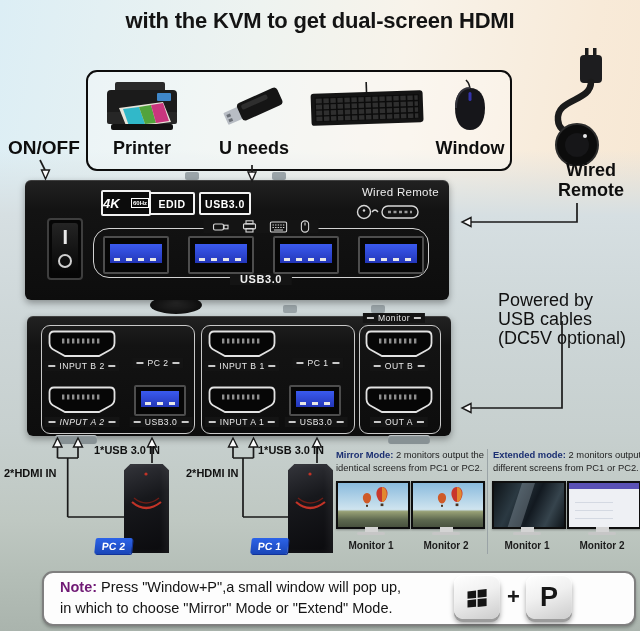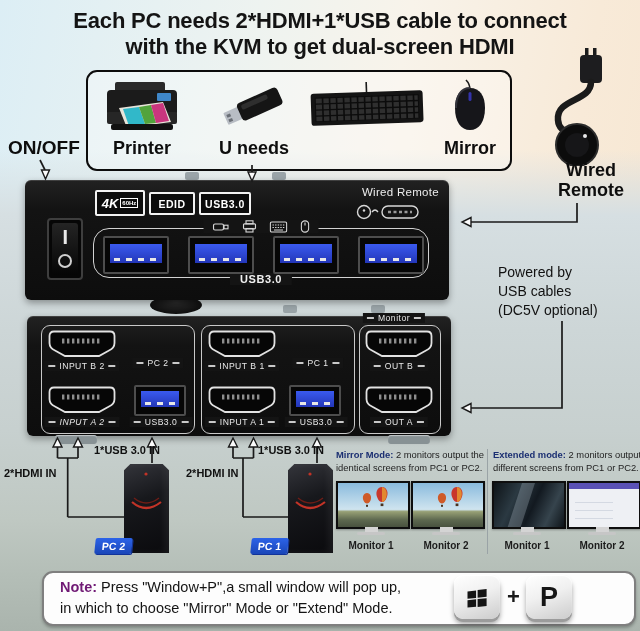--- a/index.html
+++ b/index.html
@@ -8,21 +8,21 @@
     font-family:"Liberation Sans",sans-serif;
     background:
       linear-gradient(to bottom,
         rgba(214,223,226,0) 150px,#d6dfe2 215px,#cdd6d7 330px,
         #c7d0cf 430px,#bfc8c2 520px,#b4beb7 575px,#aab4ad 100%),
       linear-gradient(100deg,#dceef5 0%,#eef3f0 35%,#f8f3ea 55%,#f8ead8 80%,#f6e6d1 100%);
   }
   .abs{position:absolute;}
   .t-title{font-weight:bold;font-size:22px;line-height:26px;color:#141414;text-align:center;letter-spacing:-0.2px;}
   .lbl17{font-weight:bold;font-size:18px;color:#0e0e0e;}
-  .lbl15{font-size:14px;line-height:19px;color:#111;}
+  .lbl15{font-size:18px;line-height:19px;color:#111;margin-top:28px;}
   .wire-lbl{font-weight:bold;font-size:11px;color:#101010;white-space:nowrap;}
   .device{background:linear-gradient(180deg,#222 0%,#131313 25%,#0d0d0d 100%);
     border-radius:6px;box-shadow:0 3px 7px rgba(0,0,0,.35),inset 0 1px 0 rgba(255,255,255,.14);}
   .badge{border:2px solid #f2f2f2;border-radius:2px;color:#fff;display:flex;align-items:center;justify-content:center;background:#0c0c0c;}
   .badge.b4k{font-weight:bold;font-style:italic;font-size:13px;gap:2px;}
   .hzbox{font-size:6px;font-style:normal;border:1px solid #fff;padding:0 1px;line-height:8px;}
   .badge.txt{font-weight:bold;font-size:10.5px;letter-spacing:.5px;}
   .switch{background:#060606;border:2px solid #3e3e3e;border-radius:4px;}
   .rocker{position:absolute;left:3px;right:3px;top:3px;bottom:3px;background:linear-gradient(180deg,#242424,#050505);border-radius:3px;}
   .sw-i{position:absolute;left:50%;top:7px;width:2.5px;height:14px;background:#e9e9e9;transform:translateX(-50%);}
@@ -73,21 +73,20 @@
   .foot{background:#879194;border-radius:3px;box-shadow:inset 0 1px 1px rgba(255,255,255,.5);}
   .tab{background:#9aa4a8;border-radius:2px;}
   .knob{background:radial-gradient(ellipse at 50% 35%,#2a2a2a,#050505);border-radius:50%;}
 </style>
 </head>
 <body>
 
 <div id="canvas">
 
   <div class="abs t-title" style="left:0;top:8px;width:640px;">
-    <div>Each PC needs 2*HDMI+1*USB cable to connect</div>
     <div>with the KVM to get dual-screen HDMI</div>
   </div>
 
   <div class="abs peribox" style="left:86px;top:70px;width:422px;height:97px;">
     <div class="peri" style="left:6px;top:6px;width:96px;">
       <svg width="82" height="56" viewBox="0 0 82 56">
         <rect x="14" y="4" width="50" height="12" rx="2" fill="#2a2a2a"></rect>
         <rect x="6" y="12" width="70" height="26" rx="4" fill="#1b1b1b"></rect>
         <rect x="56" y="15" width="14" height="8" rx="1" fill="#3f87c9"></rect>
         <rect x="6" y="34" width="70" height="12" rx="2" fill="#262626"></rect>
@@ -142,21 +141,21 @@
         </g>
       </svg>
     </div>
     <div class="peri" style="left:346px;top:6px;width:72px;">
       <svg width="44" height="56" viewBox="0 0 44 56">
         <path d="M22,12 C22,6 20,4 18,2" stroke="#1a1a1a" stroke-width="1.6" fill="none"></path>
         <path d="M22,10 C32,10 37,18 37,30 C37,44 31,52 22,52 C13,52 7,44 7,30 C7,18 12,10 22,10 Z" fill="#16161a"></path>
         <path d="M22,10 C13,10 8,18 8,30" stroke="#34343c" stroke-width="2" fill="none"></path>
         <rect x="20.5" y="14" width="3" height="9" rx="1.5" fill="#3b3bce" opacity=".8"></rect>
       </svg>
-      <div class="lbl17">Mirror</div>
+      <div class="lbl17">Window</div>
     </div>
   </div>
 
   <div class="abs" style="left:8px;top:137px;font-weight:bold;font-size:19px;color:#0d0d0d;">ON/OFF</div>
 
   <svg class="abs" style="left:540px;top:48px;" width="100" height="118" viewBox="0 0 100 118">
     <rect x="45" y="0" width="3.5" height="8" fill="#1c1c1c"></rect>
     <rect x="53" y="0" width="3.5" height="8" fill="#1c1c1c"></rect>
     <rect x="40" y="7" width="22" height="28" rx="4" fill="#1d1d1f"></rect>
     <path d="M51,34 C51,54 16,50 18,72 C19,88 38,82 37,94" stroke="#1b1b1b" stroke-width="6.5" fill="none" stroke-linecap="round"></path>
@@ -173,21 +172,21 @@
   <div class="abs tab" style="left:283px;top:305px;width:14px;height:8px;"></div>
   <div class="abs tab" style="left:371px;top:305px;width:14px;height:8px;"></div>
 
   <div class="abs device" style="left:25px;top:180px;width:424px;height:120px;">
     <div class="abs switch" style="left:22px;top:38px;width:32px;height:58px;">
       <div class="rocker">
         <div class="sw-i"></div>
         <div class="sw-o"></div>
       </div>
     </div>
-    <div class="abs badge b4k" style="left:70px;top:10px;width:46px;height:22px;">
+    <div class="abs badge b4k" style="left:76px;top:10px;width:46px;height:22px;justify-content:space-between;">
       <span>4K</span>
       <span class="hzbox">60Hz</span>
     </div>
     <div class="abs badge txt" style="left:124px;top:12px;width:42px;height:19px;">EDID</div>
     <div class="abs badge txt" style="left:174px;top:12px;width:48px;height:19px;">USB3.0</div>
 
     <div class="abs wr-txt" style="right:10px;top:6px;">Wired Remote</div>
     <svg class="abs" style="left:330px;top:23px;" width="80" height="18" viewBox="0 0 80 18">
       <circle cx="9" cy="9" r="6.5" fill="none" stroke="#d8d8d8" stroke-width="1.4"></circle>
       <circle cx="9" cy="7.5" r="1.2" fill="#d8d8d8"></circle>

